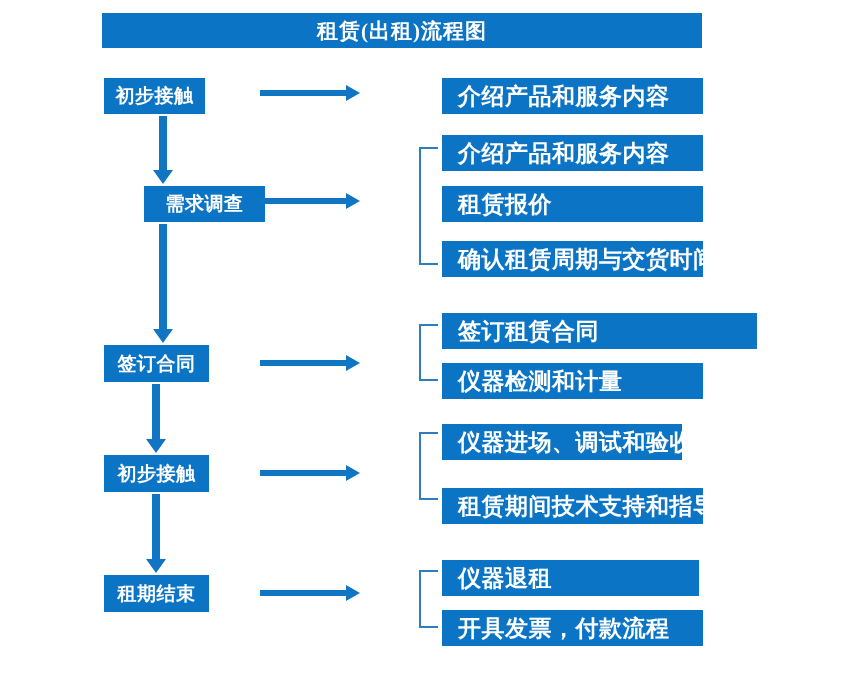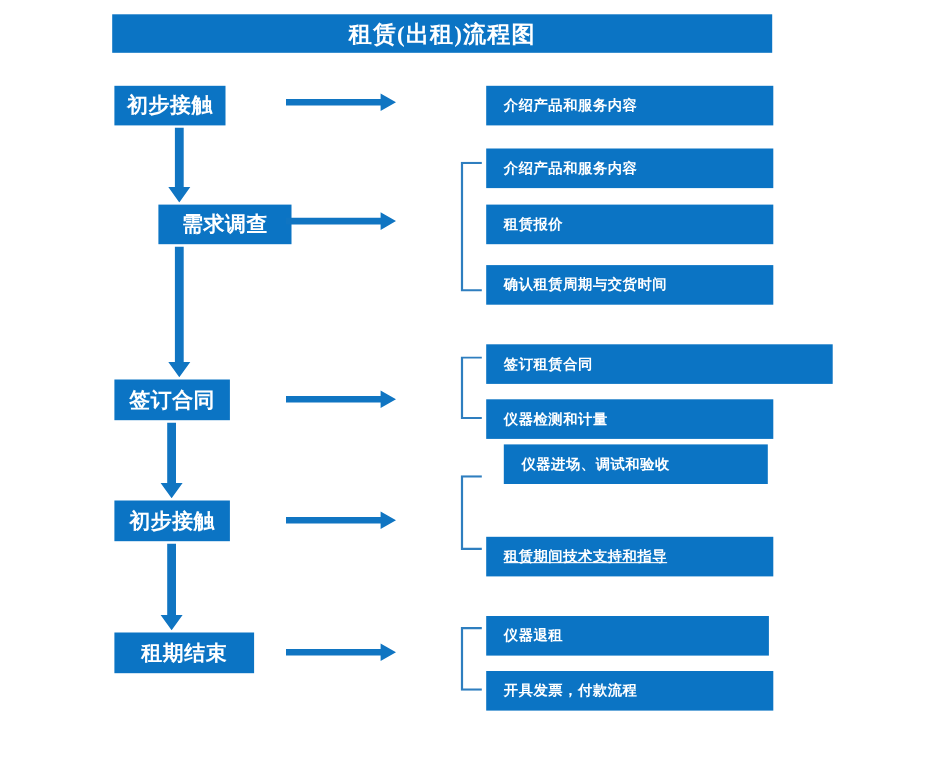--- a/index.html
+++ b/index.html
@@ -37,21 +37,21 @@
     justify-content: center;
     letter-spacing: 1px;
   }
   .stage-box {
     justify-content: center;
     font-size: 19px;
   }
   .detail-box {
     justify-content: flex-start;
     padding-left: 16px;
-    font-size: 13px;
+    font-size: 23px;
     box-sizing: border-box;
   }
   .arrow-h {
     position: absolute;
   }
   .arrow-v {
     position: absolute;
   }
   .bracket {
     position: absolute;
@@ -76,21 +76,21 @@
   </div>
 
   <div class="box stage-box" style="left:104px; top:345px; width:105px; height:37px;">
     <span>签订合同</span>
   </div>
 
   <div class="box stage-box" style="left:104px; top:455px; width:105px; height:37px;">
     <span>初步接触</span>
   </div>
 
-  <div class="box stage-box" style="left:104px; top:575px; width:127px; height:37px;">
+  <div class="box stage-box" style="left:104px; top:575px; width:105px; height:37px;">
     <span>租期结束</span>
   </div>
 
   <div class="box detail-box" style="left:442px; top:78px; width:261px; height:36px;">
     <span>介绍产品和服务内容</span>
   </div>
 
   <div class="box detail-box" style="left:442px; top:135px; width:261px; height:36px;">
     <span>介绍产品和服务内容</span>
   </div>
@@ -104,25 +104,25 @@
   </div>
 
   <div class="box detail-box" style="left:442px; top:313px; width:315px; height:36px;">
     <span>签订租赁合同</span>
   </div>
 
   <div class="box detail-box" style="left:442px; top:363px; width:261px; height:36px;">
     <span>仪器检测和计量</span>
   </div>
 
-  <div class="box detail-box" style="left:442px; top:404px; width:240px; height:36px;margin-left:16px;">
+  <div class="box detail-box" style="left:442px; top:424px; width:240px; height:36px;">
     <span>仪器进场、调试和验收</span>
   </div>
 
-  <div class="box detail-box" style="left:442px; top:488px; width:261px; height:36px;text-decoration:underline;">
+  <div class="box detail-box" style="left:442px; top:488px; width:261px; height:36px;">
     <span>租赁期间技术支持和指导</span>
   </div>
 
   <div class="box detail-box" style="left:442px; top:560px; width:257px; height:36px;">
     <span>仪器退租</span>
   </div>
 
   <div class="box detail-box" style="left:442px; top:610px; width:261px; height:36px;">
     <span>开具发票，付款流程</span>
   </div>

